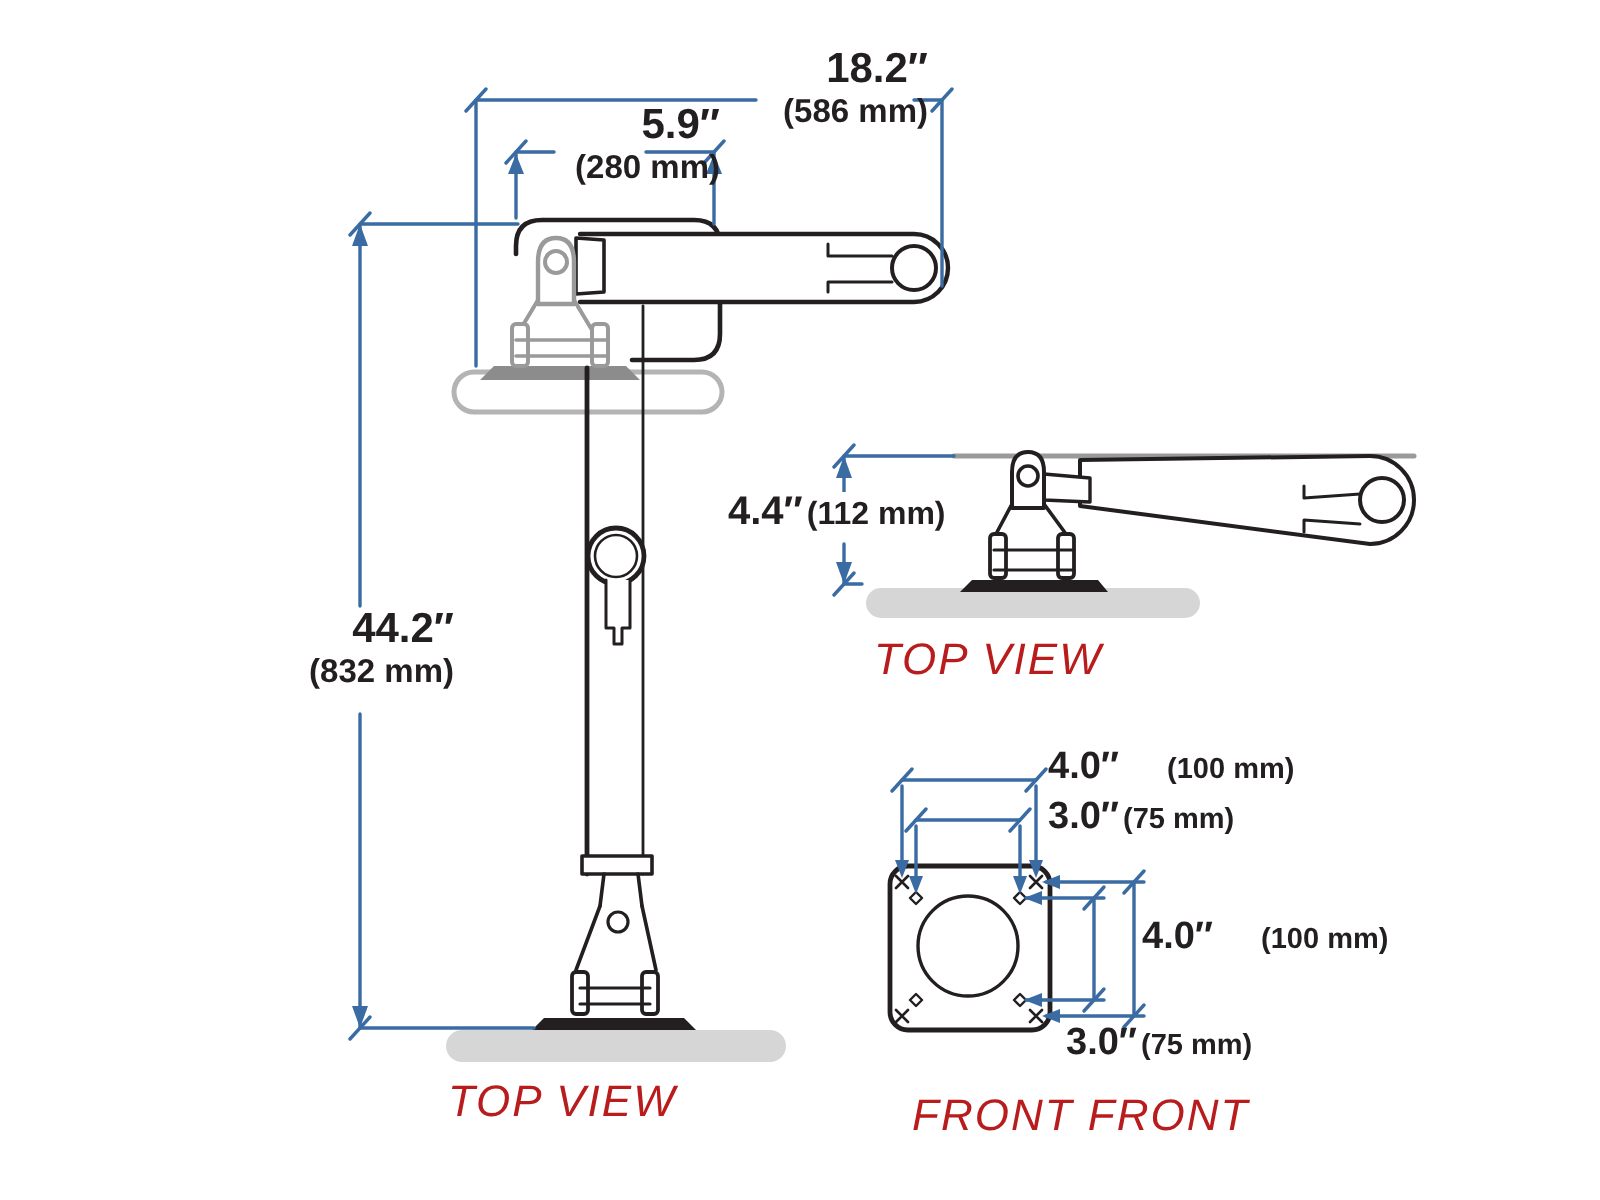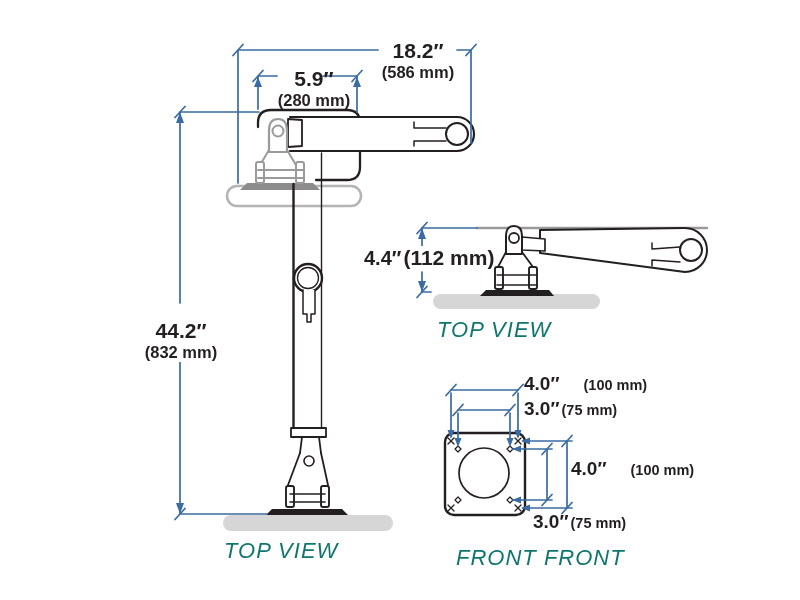--- a/index.html
+++ b/index.html
@@ -4,30 +4,30 @@
 <style>
   html,body { margin:0; padding:0; background:#ffffff; }
   .screen {
     position:relative; width:800px; height:600px; background:#ffffff; overflow:hidden;
     font-family:"Liberation Sans","DejaVu Sans",sans-serif;
   }
   .art { position:absolute; left:0; top:0; width:800px; height:600px; }
   .dim { position:absolute; color:#231f20; font-weight:700; }
   .dim .in  { font-size:21px; line-height:1.08; }
   .dim .mm  { font-size:16.5px; line-height:1.15; }
-  .dim.center { text-align:center;margin-top:16px; }
+  .dim.center { text-align:right; }
   .dim.inline { white-space:nowrap; }
   .dim.inline .in { font-size:20px; }
-  .dim.inline .mm { font-size:21px; margin-left:2px; }
+  .dim.inline .mm { font-size:16px; margin-left:2px; }
   .dim.small .in  { font-size:19px; }
   .dim.small .mm  { font-size:14.5px; }
   .dim.gap .mm    { margin-left:12px;padding-left:12px; }
   .view-label {
     position:absolute; font-style:italic; font-size:22px; font-weight:400;
-    color:#0f766e; letter-spacing:1px; white-space:nowrap;
+    color:#b91c1c; letter-spacing:1px; white-space:nowrap;
   }
 </style>
 </head>
 <body>
 
 <div class="screen">
 
   <svg class="art" viewBox="0 0 800 600">
 
     <g fill="none" stroke-linecap="round" stroke-linejoin="round">

